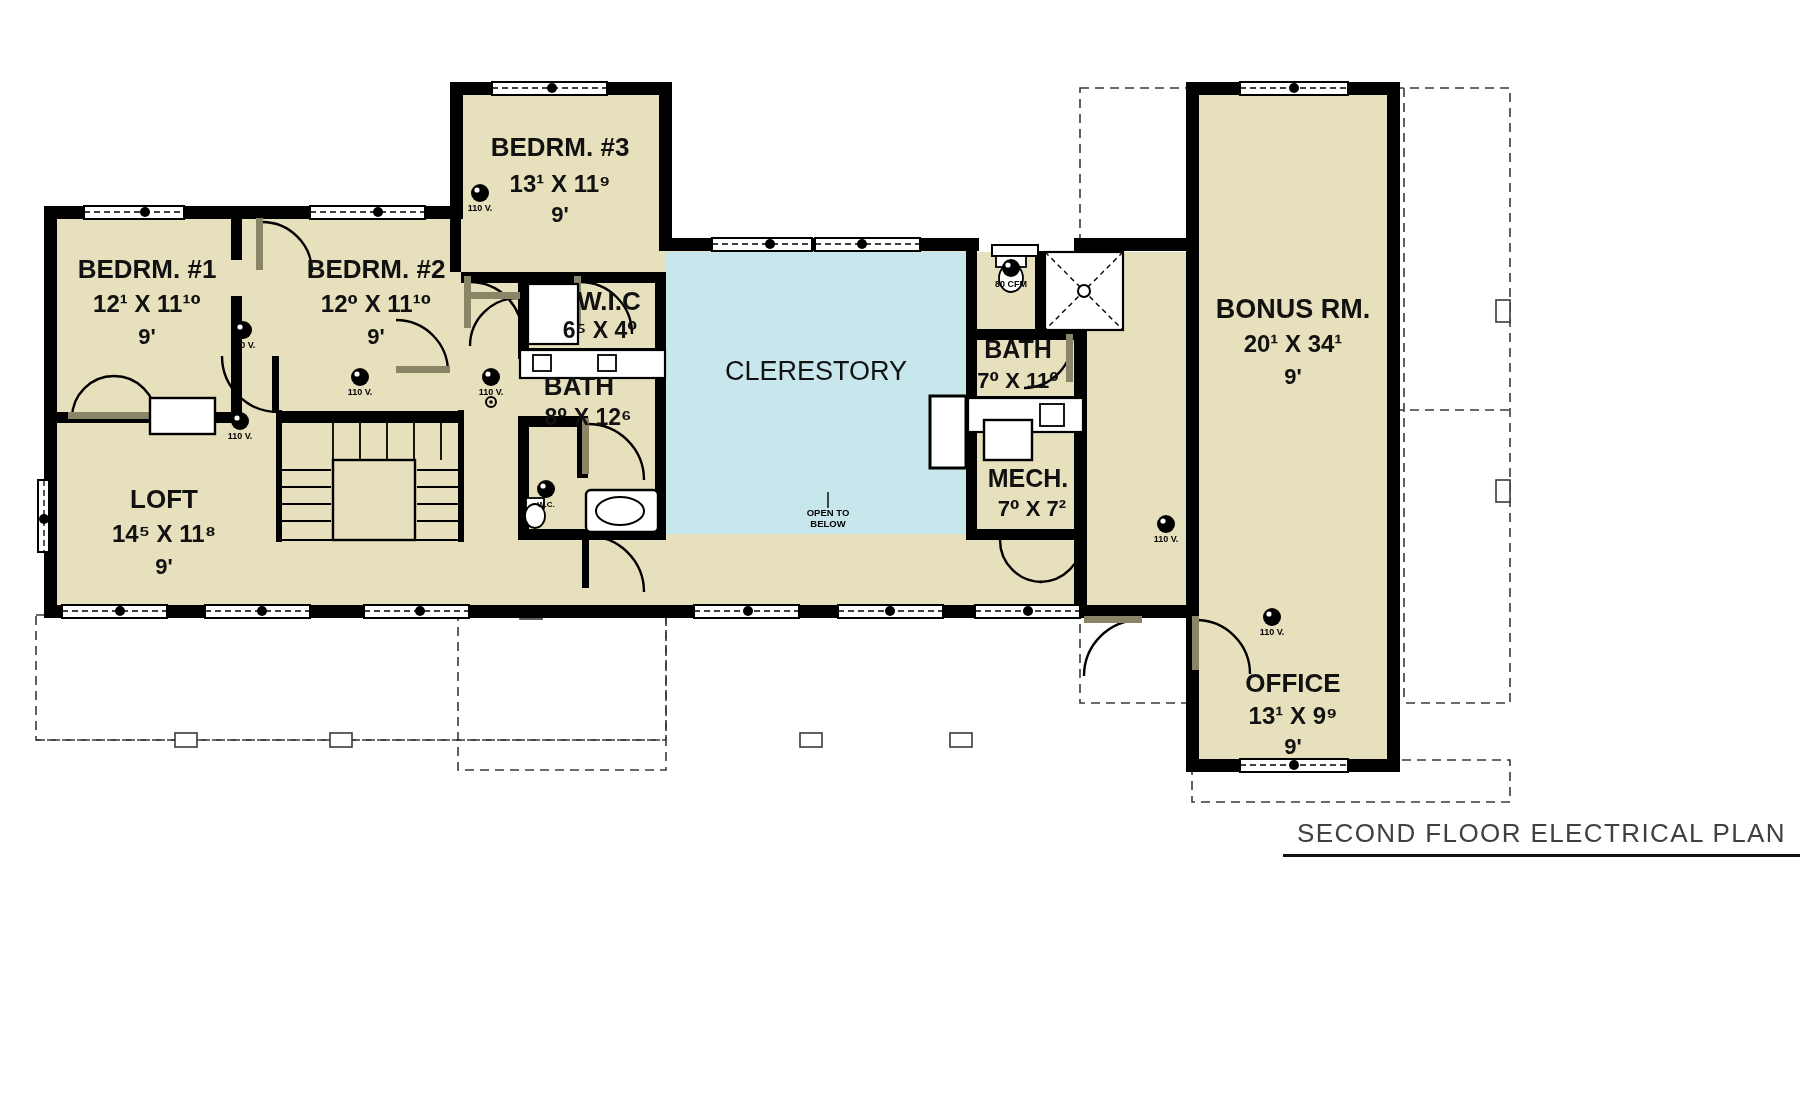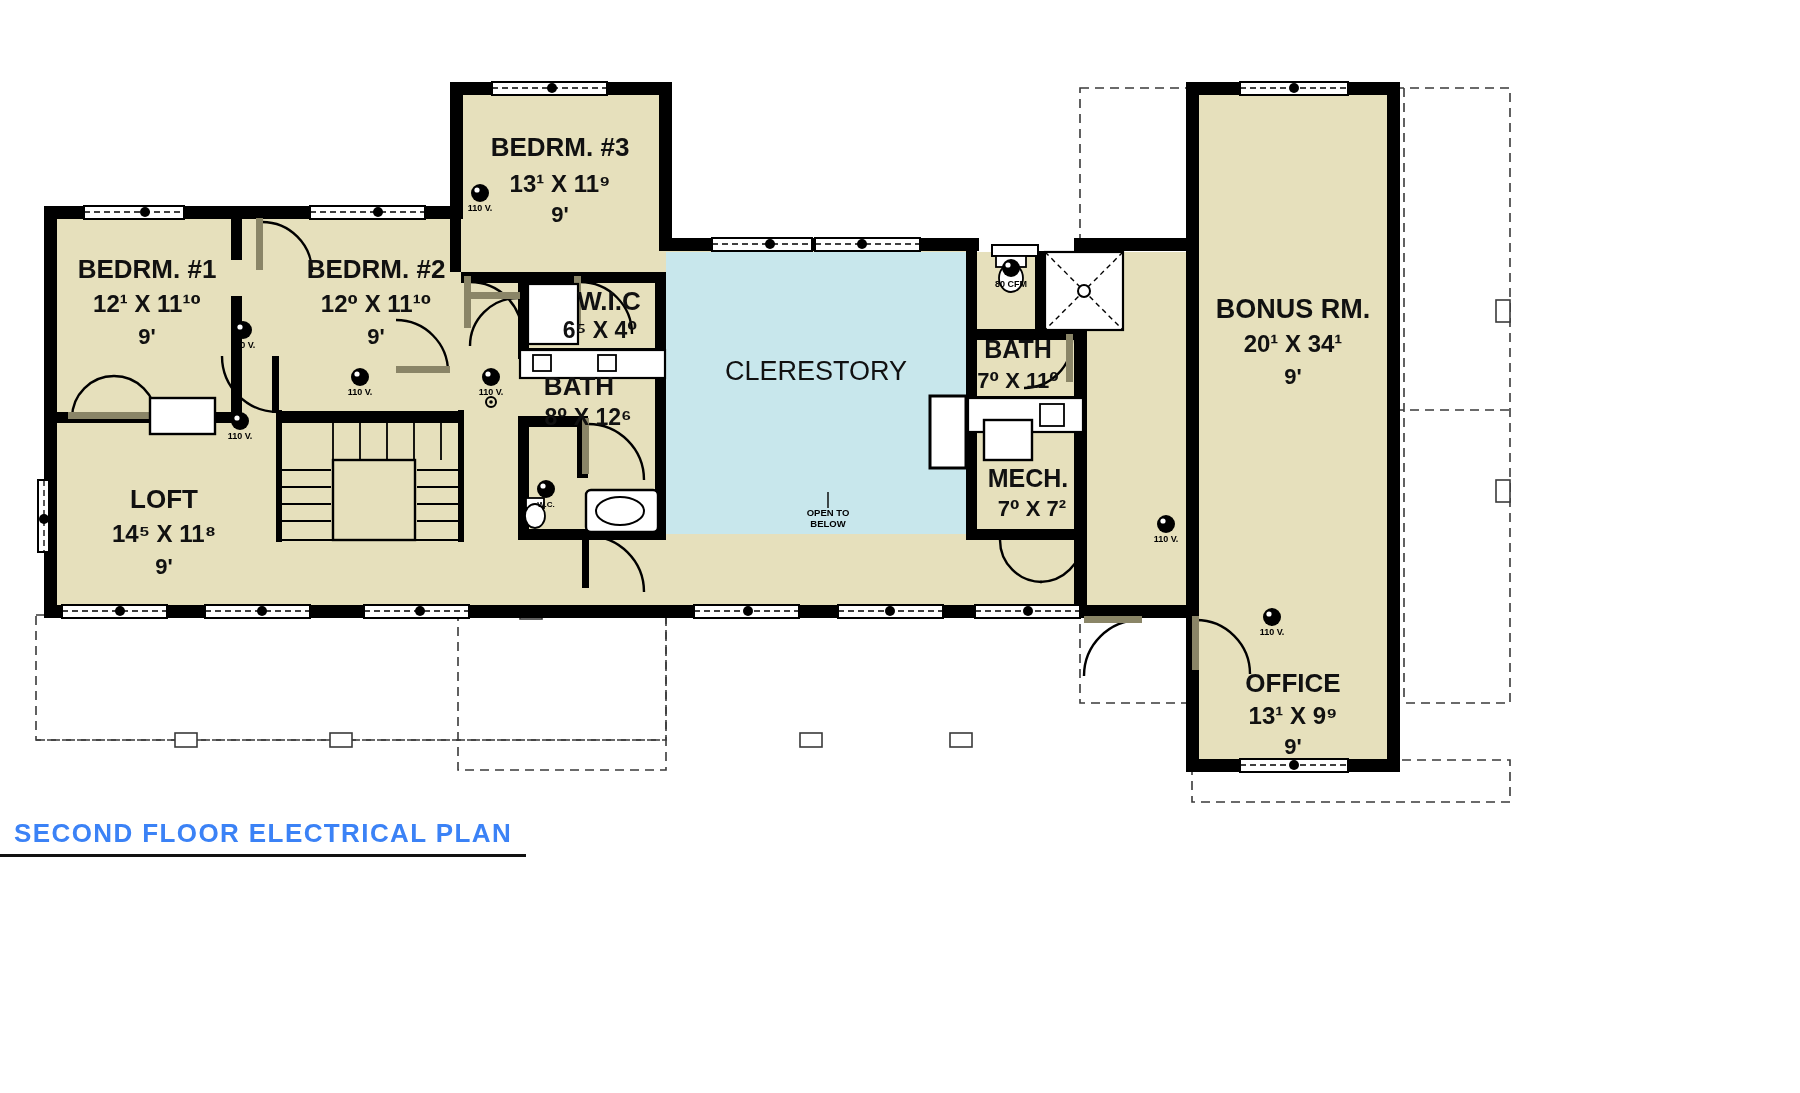--- a/index.html
+++ b/index.html
@@ -1,21 +1,21 @@
 <!DOCTYPE html>
 <html><head>
 <meta charset="utf-8">
 <style>
   html,body{margin:0;padding:0;background:#ffffff;}
   body{width:1800px;height:1093px;overflow:hidden;
        font-family:"Liberation Sans","DejaVu Sans",sans-serif;}
   #stage{position:relative;width:1800px;height:1093px;background:#fff;}
   svg{display:block;}
-  .ttl{position:absolute;left:0;top:818px;width:1800px;text-align:left;
-       font-size:26px;font-weight:bold;letter-spacing:1.4px;color:#3b82f6;}
+  .ttl{position:absolute;left:0;top:818px;width:1800px;text-align:right;
+       font-size:26px;font-weight:normal;letter-spacing:1.4px;color:#404040;}
   .ttl u{text-decoration:none;border-bottom:3px solid #111;padding:0 14px 5px 14px;display:inline-block;}
 </style>
 </head>
 <body>
 
 <div id="stage">
 
 <svg width="1800" height="1093" viewBox="0 0 1800 1093">
 
   <defs>

